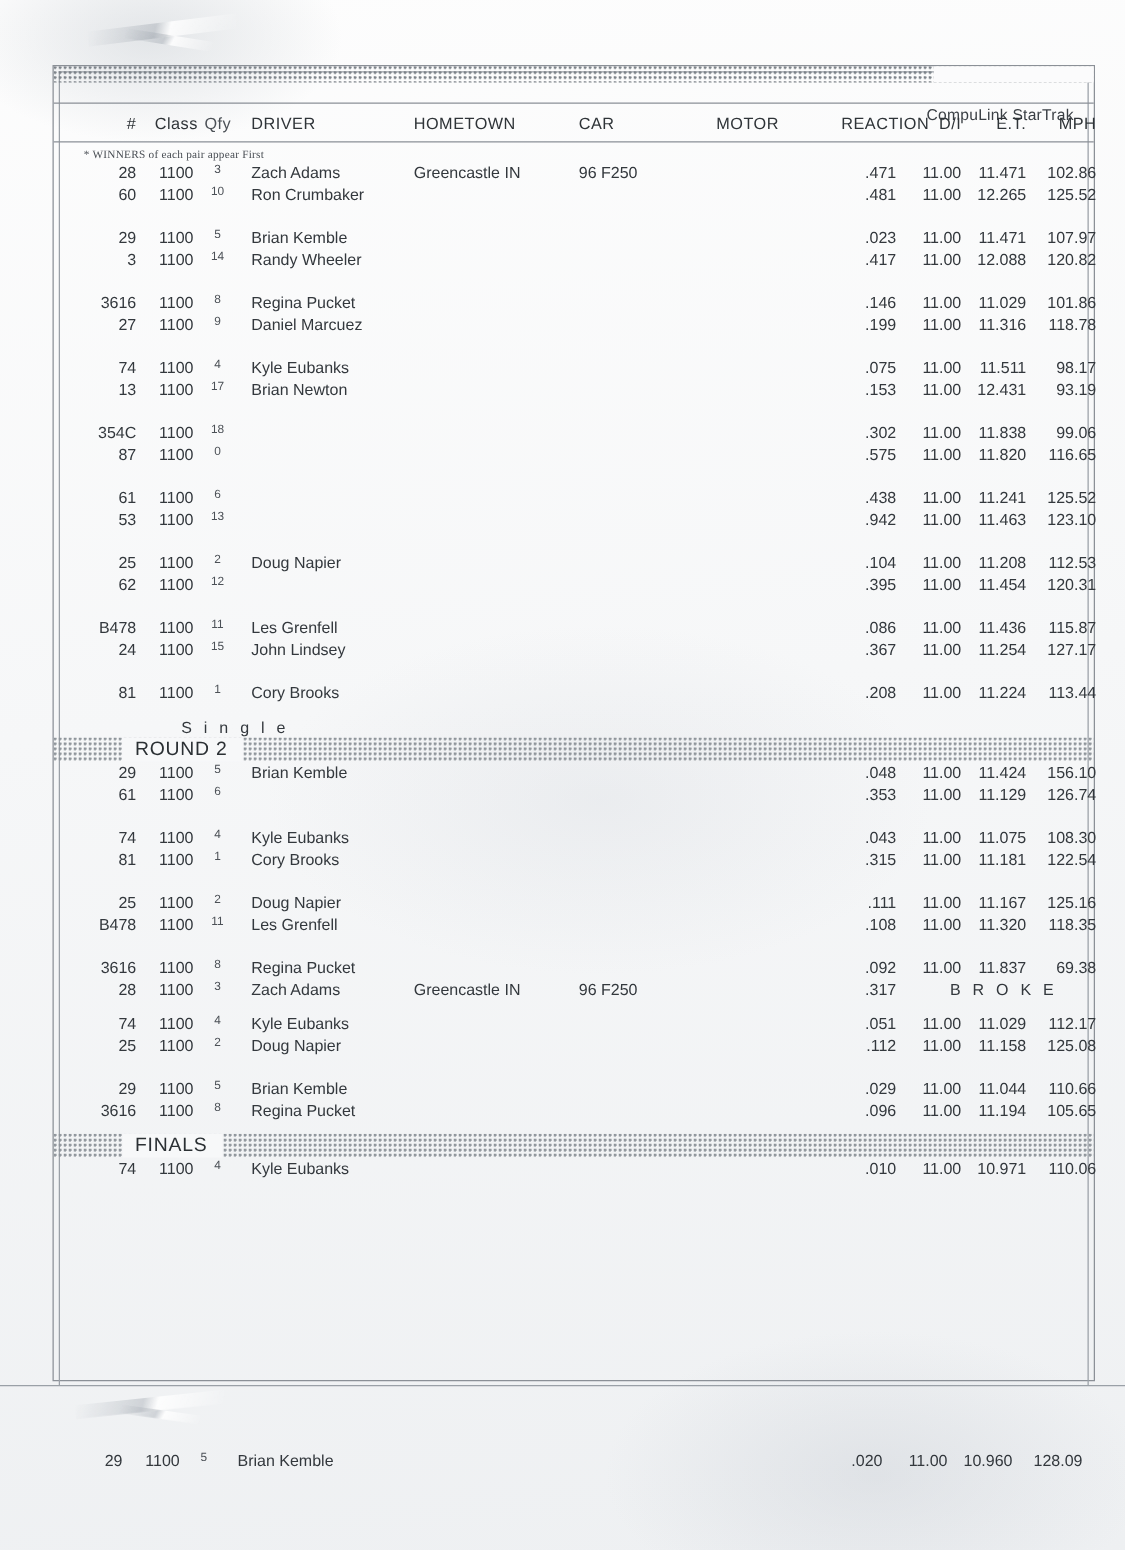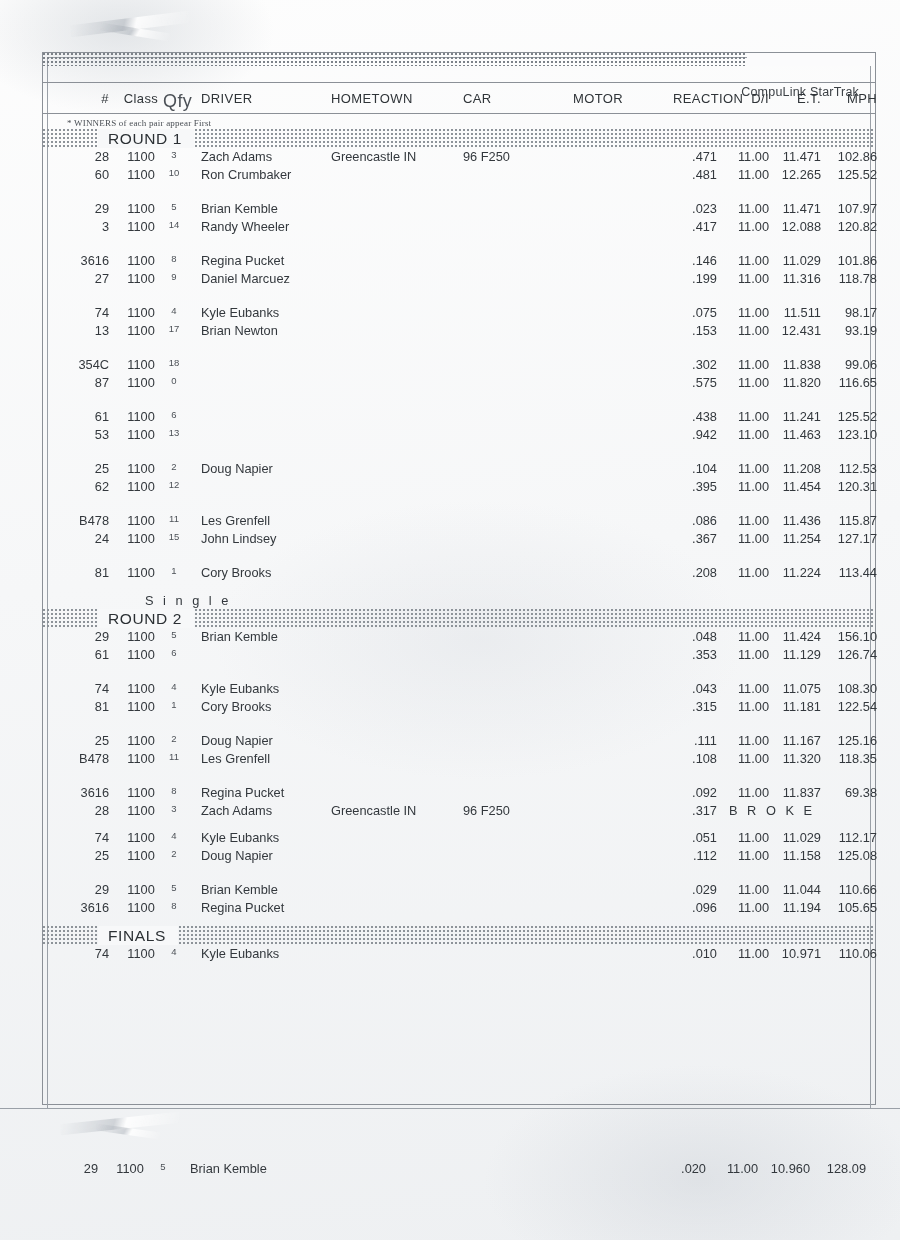--- a/index.html
+++ b/index.html
@@ -185,21 +185,21 @@
   .c-class   { width: 40px; text-align: center;  left: 68px; }
   .c-qfy     { width: 22px; text-align: center;left: 110px; font-size: 9.5px; top: 5px; color: #4c5157; }
   .c-driver  { left: 148px; }
   .c-town    { left: 278px; }
   .c-car     { left: 410px; }
   .c-motor   { left: 520px; }
   .c-react   { width: 44px; text-align: right; left: 620px; }
   .c-di      { width: 40px; text-align: right; left: 676px; }
   .c-et      { width: 46px; text-align: right; left: 722px; }
   .c-mph     { width: 46px; text-align: right; left: 778px; }
-  .c-broke   { left: 676px; width: 148px; letter-spacing: 3px; }
+  .c-broke   { left: 676px; width: 148px; text-align: center; letter-spacing: 3px; }
   .c-single  { left: 92px; letter-spacing: 3px; margin-top: 10px; }
 
   .gap { height: 16px; }
   .gap-sm { height: 9px; }
 
   
   .pagebreak {
     position: absolute;
     left: 0;
     right: 0;
@@ -234,38 +234,35 @@
       <div class="mask-right"></div>
     </div>
     <div style="position:relative;height:16px;">
       <span class="vendor-label">CompuLink  StarTrak</span>
     </div>
 
     <div class="rule"></div>
     <div class="colhead">
       <span class="c-num">#</span>
       <span class="c-class">Class</span>
-      <span class="c-qfy" style="font-size:18px;top:8px;">Qfy</span>
+      <span class="c-qfy" style="font-size:13px;top:8px;text-align:right;">Qfy</span>
       <span class="c-driver">DRIVER</span>
       <span class="c-town">HOMETOWN</span>
       <span class="c-car">CAR</span>
       <span class="c-motor">MOTOR</span>
       <span style="left:620px;width:44px;text-align:right;">REACTION</span>
       <span class="c-di">D/I</span>
       <span class="c-et">E.T.</span>
       <span class="c-mph">MPH</span>
     </div>
     <div class="rule"></div>
 
     <div class="note">* WINNERS of each pair appear First</div>
 
     <div id="rounds-container">
-        <div class="roundband">
-          <span class="label">ROUND 1</span>
-        </div>
         <div class="rows">
           <div class="row">
             <span class="c-num">28</span>
             <span class="c-class">1100</span>
             <span class="c-qfy">3</span>
             <span class="c-driver">Zach Adams</span>
             <span class="c-town">Greencastle IN</span>
             <span class="c-car">96 F250</span>
             <span class="c-react">.471</span>
             <span class="c-di">11.00</span>

